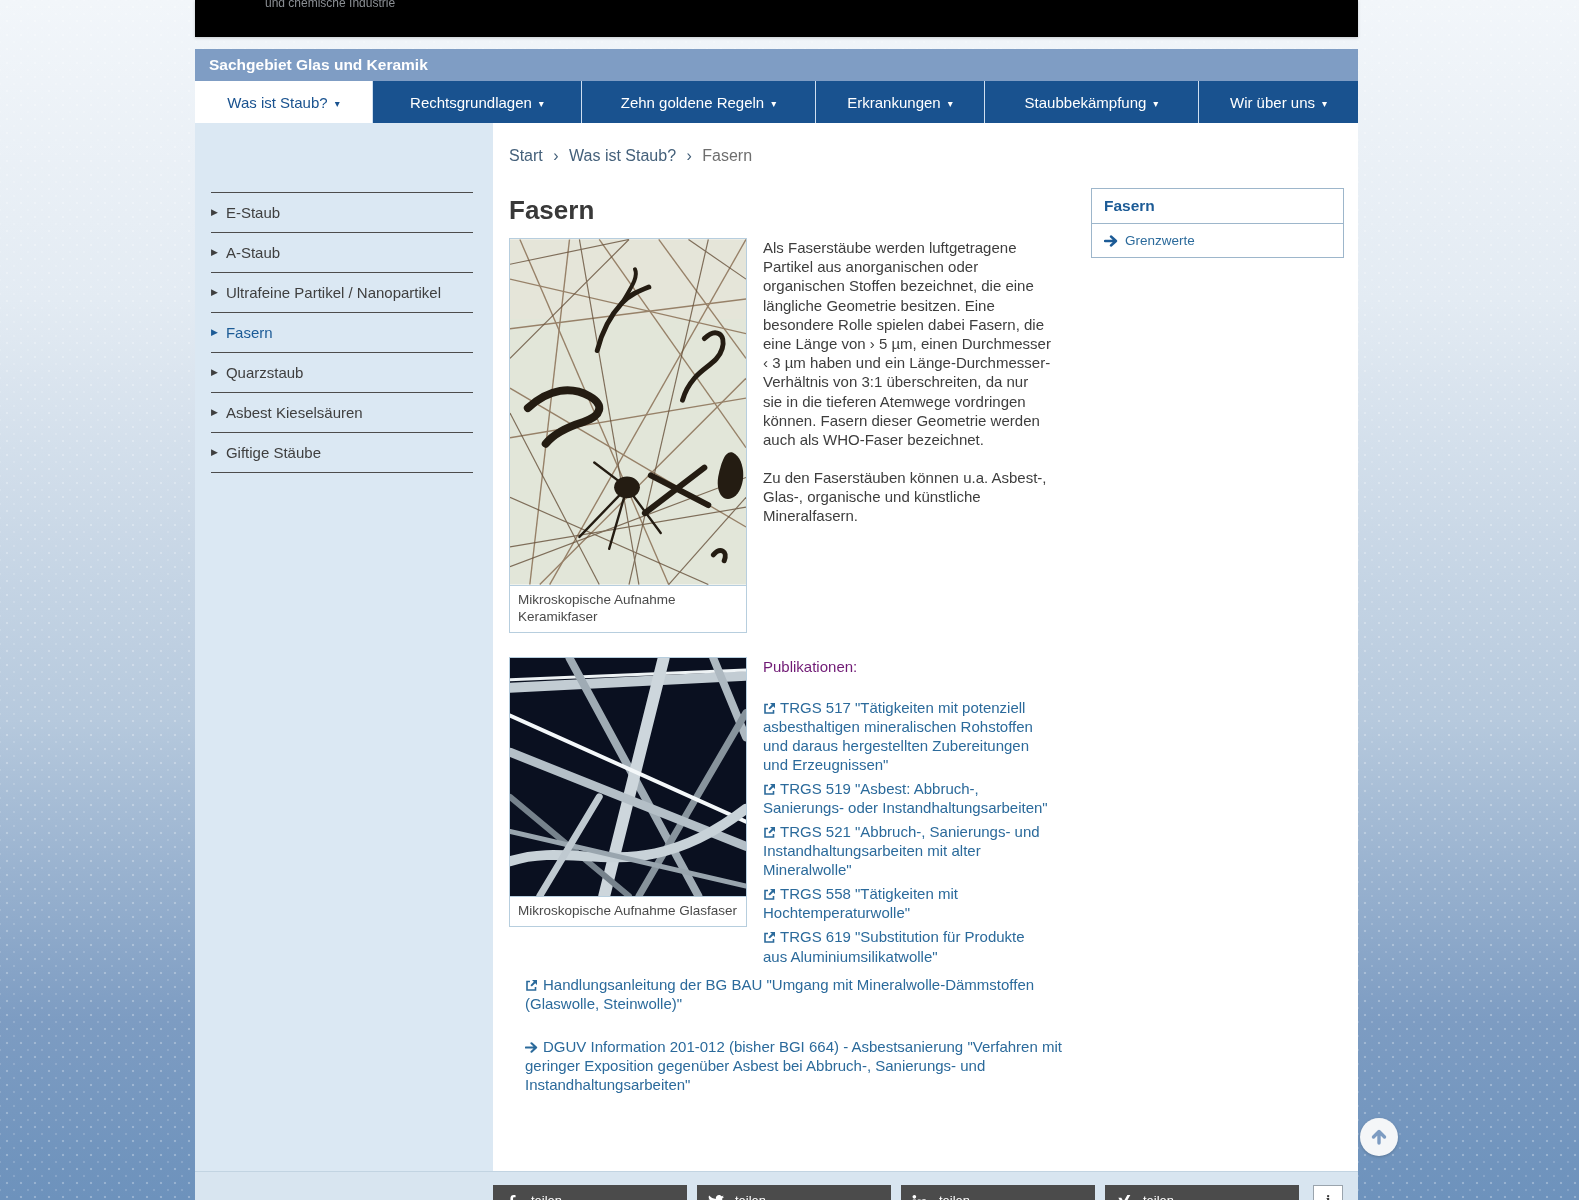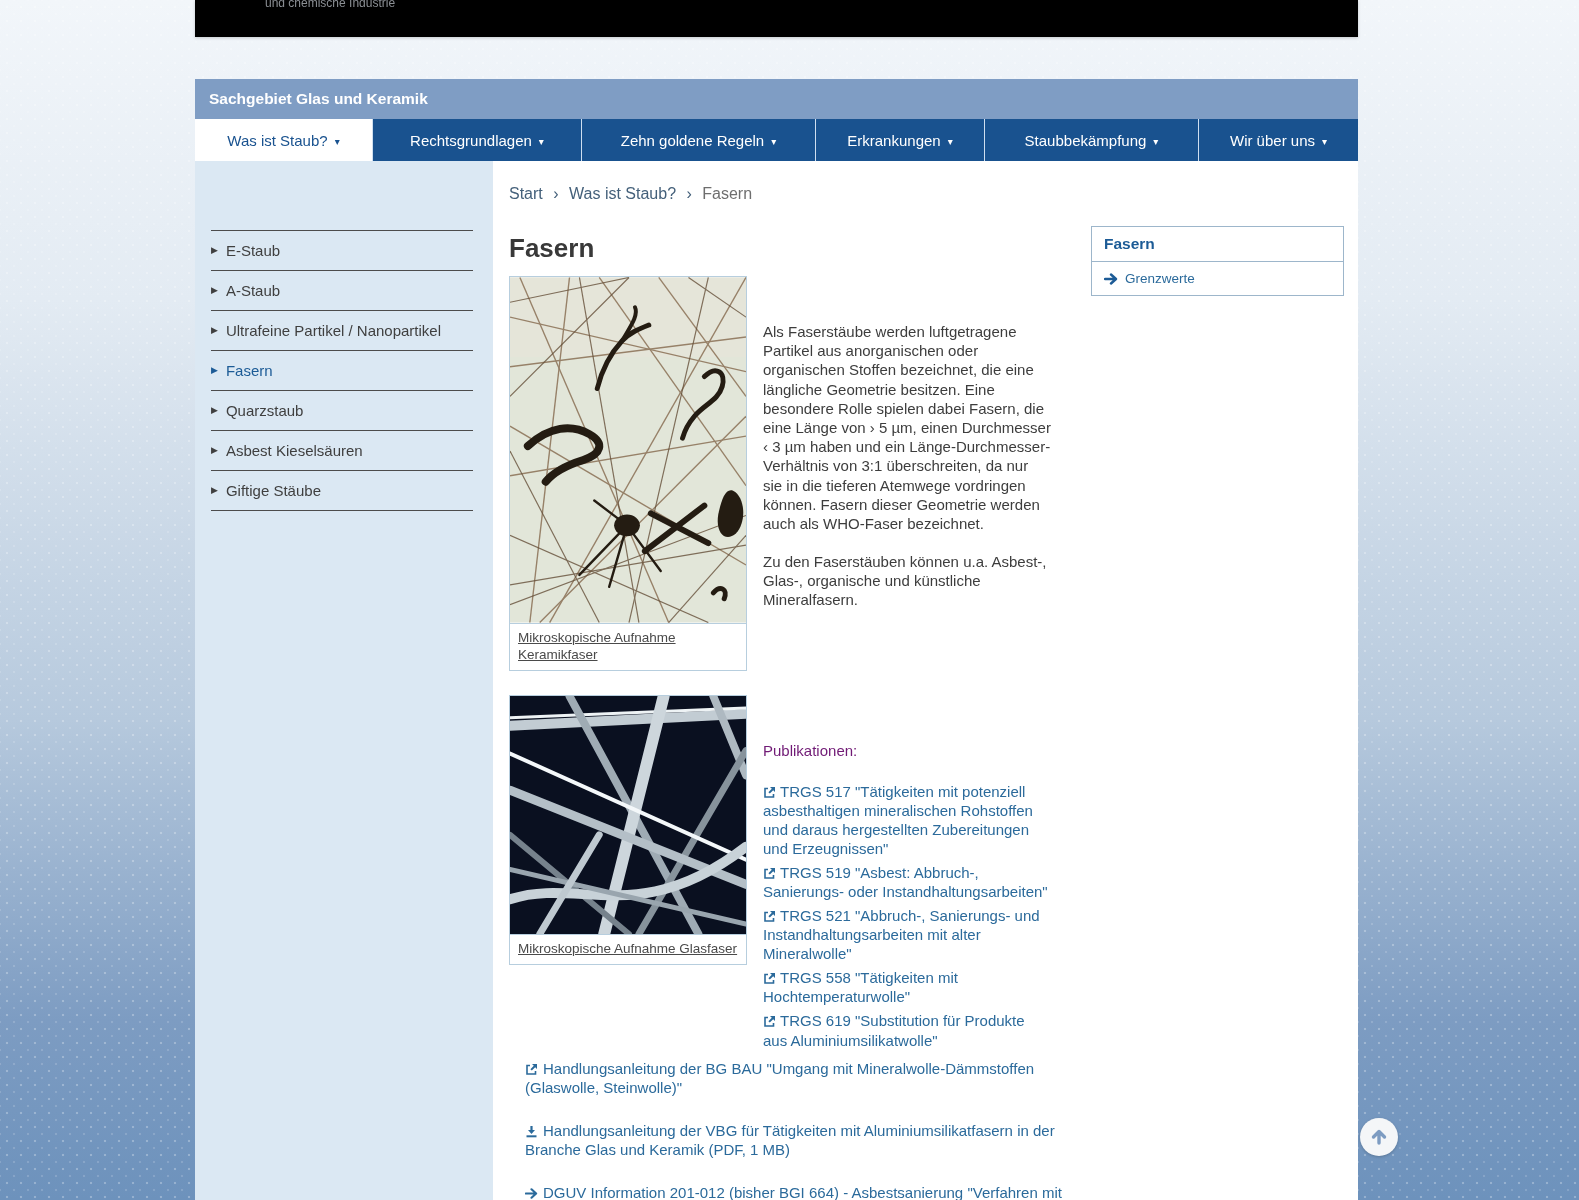--- a/index.html
+++ b/index.html
@@ -16,21 +16,21 @@
   }
   .page-wrap { position:absolute; left:195px; top:0; width:1163px; }
 
   
   .logo-strip { height:37px; background:#000000; overflow:hidden; box-shadow:0 1px 3px rgba(0,0,0,.18); }
   .logo-strip .logo-sub { display:block; margin:-4px 0 0 70px; font-size:12px; color:#8b8f94; }
 
   .band-gap { height:12px; }
 
   
-  .banner { height:40px; background:#7f9dc4; display:flex; align-items:center; padding-left:14px;margin-top:30px; }
+  .banner { height:32px; background:#7f9dc4; display:flex; align-items:center; padding-left:14px; }
   .banner-title { color:#ffffff; font-weight:bold; font-size:15.5px; }
 
   
   .nav { height:42px; background:#19528f; display:flex; }
   .nav-tab { display:flex; align-items:center; justify-content:center; color:#fff;
              font-size:15px; cursor:pointer; border-left:1px solid #cfdff0; }
   .nav-tab:first-child { border-left:none; }
   .nav-tab .caret { font-size:10px; margin-left:7px; position:relative; top:1px; }
   .nav-tab.active { background:#ffffff; color:#19528f; }
   .w1{width:177px}.w2{width:209px}.w3{width:234px}.w4{width:169px}.w5{width:214px}.w6{width:160px}
@@ -50,22 +50,22 @@
   .breadcrumb a { color:#44607a; text-decoration:none; cursor:pointer; }
   .breadcrumb .sep { margin:0 6px; color:#44607a; }
   .breadcrumb .current { color:#6e6e6e; }
 
   .page-title { font-size:26px; font-weight:bold; color:#393939; margin:30px 0 12px 0; }
 
   .row { display:flex; align-items:flex-start; }
   .fig-col { width:238px; flex-shrink:0; margin-right:16px; }
   .fig-img { display:block; border:1px solid #b7cede; }
   .fig-caption { border:1px solid #b7cede; border-top:none; background:#fff;
-                 font-size:13.5px; color:#4a4a4a; padding:6px 8px; line-height:1.25;text-decoration:underline; }
-  .txt-col { width:288px; font-size:15px; line-height:1.28; color:#3d3d3d;margin-top:46px; }
+                 font-size:13.5px; color:#4a4a4a; padding:6px 8px; line-height:1.25; }
+  .txt-col { width:288px; font-size:15px; line-height:1.28; color:#3d3d3d; }
   .txt-col p + p { margin-top:19px; }
 
   .row2 { margin-top:24px; }
   .pub-heading { font-size:15px; color:#701a75; margin-bottom:22px; }
   .pub-link { display:block; color:#2b6a9b; font-size:15px; line-height:1.27;
               text-decoration:none; cursor:pointer; margin-bottom:5px; }
   .pub-link .ico { margin-right:4px; position:relative; top:1px; }
 
   .bottom-links { margin:4px 0 0 16px; width:540px; }
   .bottom-link { display:block; color:#2b6a9b; font-size:15px; line-height:1.27;
@@ -294,24 +294,20 @@
                   <path class="fillpart" d="M7 1 H12 V6 L10.2 4.2 L6.8 7.6 L5.4 6.2 L8.8 2.8 Z"></path>
                 </svg></span><span>TRGS 619 "Substitution für Produkte aus Aluminiumsilikatwolle"</span></a>
         </div>
       </div>
 
       <div class="bottom-links">
         <a class="bottom-link"><span class="ico"><svg class="inline-ico" viewBox="0 0 13 13">
                 <path d="M5 2.5 H2 V11 H10.5 V8"></path>
                 <path class="fillpart" d="M7 1 H12 V6 L10.2 4.2 L6.8 7.6 L5.4 6.2 L8.8 2.8 Z"></path>
               </svg></span><span>Handlungsanleitung der BG BAU "Umgang mit Mineralwolle-Dämmstoffen (Glaswolle, Steinwolle)"</span></a>
-        <a class="bottom-link"><span class="ico"><svg class="inline-ico" viewBox="0 0 13 13">
-                <path class="fillpart" d="M5.4 1 H7.6 V5 H10 L6.5 9 L3 5 H5.4 Z"></path>
-                <path d="M1.5 11.3 H11.5" stroke-width="2"></path>
-              </svg></span><span>Handlungsanleitung der VBG für Tätigkeiten mit Aluminiumsilikatfasern in der Branche Glas und Keramik (PDF, 1 MB)</span></a>
         <a class="bottom-link"><span class="ico"><svg class="inline-ico" viewBox="0 0 14 12">
                 <path d="M1 6 H11 M7 1.5 L12 6 L7 10.5" stroke="#2b6a9b" stroke-width="2.3" fill="none" stroke-linecap="round" stroke-linejoin="round"></path>
               </svg></span><span>DGUV Information 201-012 (bisher BGI 664) - Asbestsanierung "Verfahren mit geringer Exposition gegenüber Asbest bei Abbruch-, Sanierungs- und Instandhaltungsarbeiten"</span></a>
       </div>
 
     </div>
   </div>
 
   <div class="share-bar">
     <div class="share-btn">

